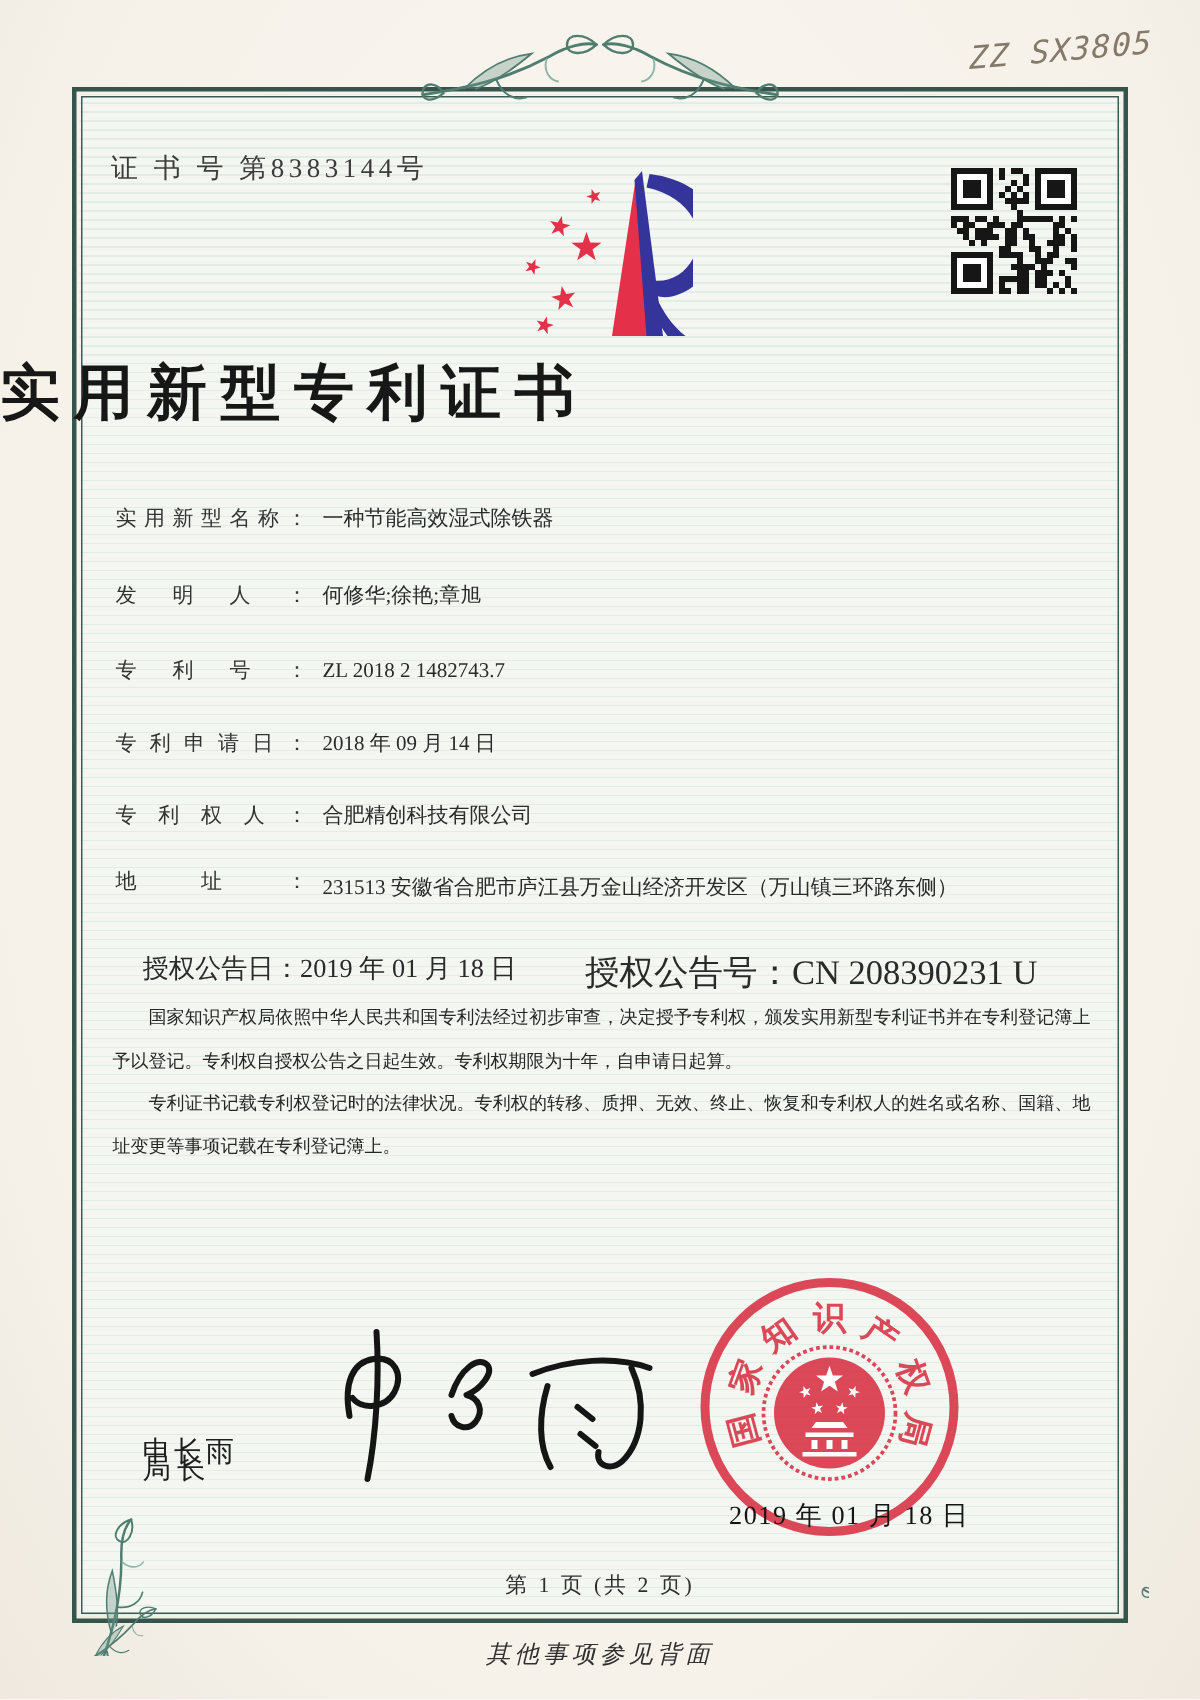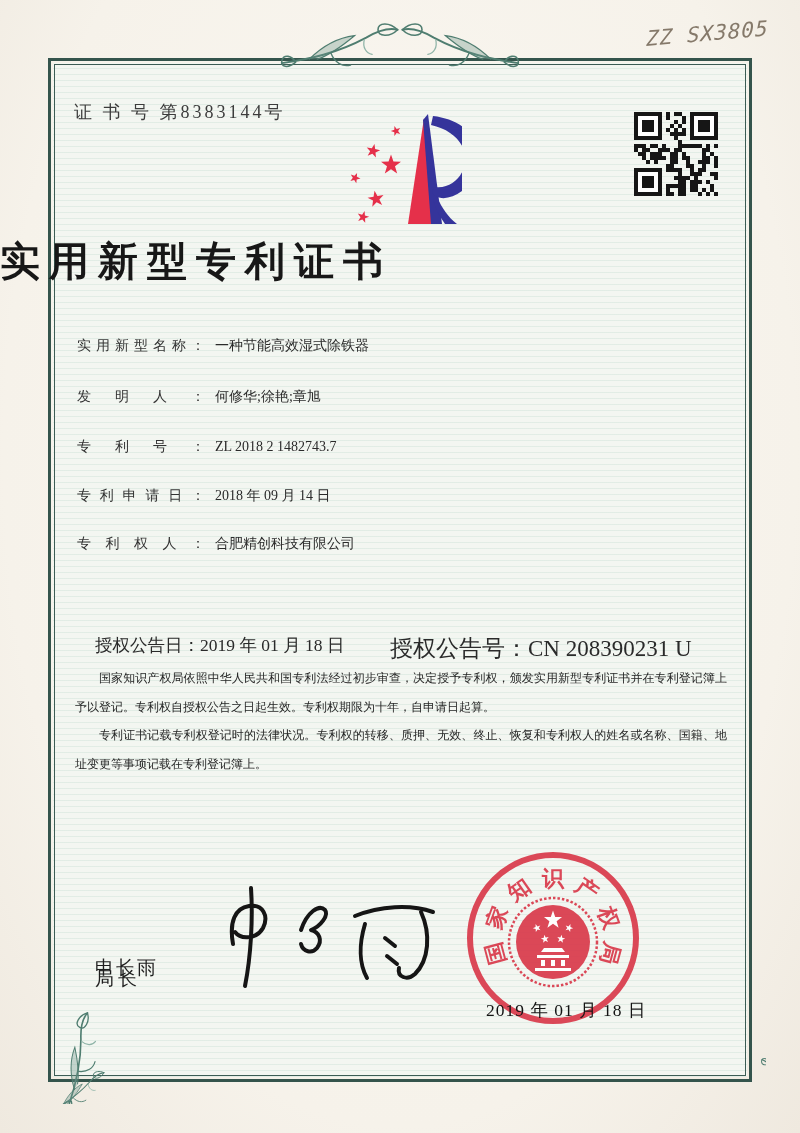--- a/index.html
+++ b/index.html
@@ -263,20 +263,23 @@
   </div>
   <div class="field-row row-2">
     <span class="f-label">专利号：</span><span class="f-value">ZL 2018 2 1482743.7</span>
   </div>
   <div class="field-row row-3">
     <span class="f-label">专利申请日：</span><span class="f-value">2018 年 09 月 14 日</span>
   </div>
   <div class="field-row row-4">
     <span class="f-label">专利权人：</span><span class="f-value">合肥精创科技有限公司</span>
   </div>
+  <div class="field-row row-5">
+    <span class="f-label">地址：</span><span class="f-value">231513 安徽省合肥市庐江县万金山经济开发区（万山镇三环路东侧）</span>
+  </div>
 
   <div class="grant-a">
     <span>授权公告日：</span><span>2019 年 01 月 18 日</span>
   </div>
   <div class="grant-b">
     <span>授权公告号：</span><span>CN 208390231 U</span>
   </div>
 
   <div class="paras">
     <p>国家知识产权局依照中华人民共和国专利法经过初步审查，决定授予专利权，颁发实用新型专利证书并在专利登记簿上予以登记。专利权自授权公告之日起生效。专利权期限为十年，自申请日起算。</p>
@@ -320,14 +323,16 @@
       <path fill="#ffffff" d="M76,102 L100,102 L97,98 L79,98 Z"></path>
       <rect x="72" y="105" width="32" height="3" fill="#ffffff"></rect>
       <rect x="76" y="110" width="4" height="6" fill="#ffffff"></rect>
       <rect x="86" y="110" width="4" height="6" fill="#ffffff"></rect>
       <rect x="96" y="110" width="4" height="6" fill="#ffffff"></rect>
       <rect x="70" y="118" width="36" height="3" fill="#ffffff"></rect>
     </g>
   </svg>
   <div class="seal-date">2019 年 01 月 18 日</div>
 
+  <div class="page-info">第 1 页 (共 2 页)</div>
+  <div class="back-note">其他事项参见背面</div>
 
 </div>
 
 </body></html>

